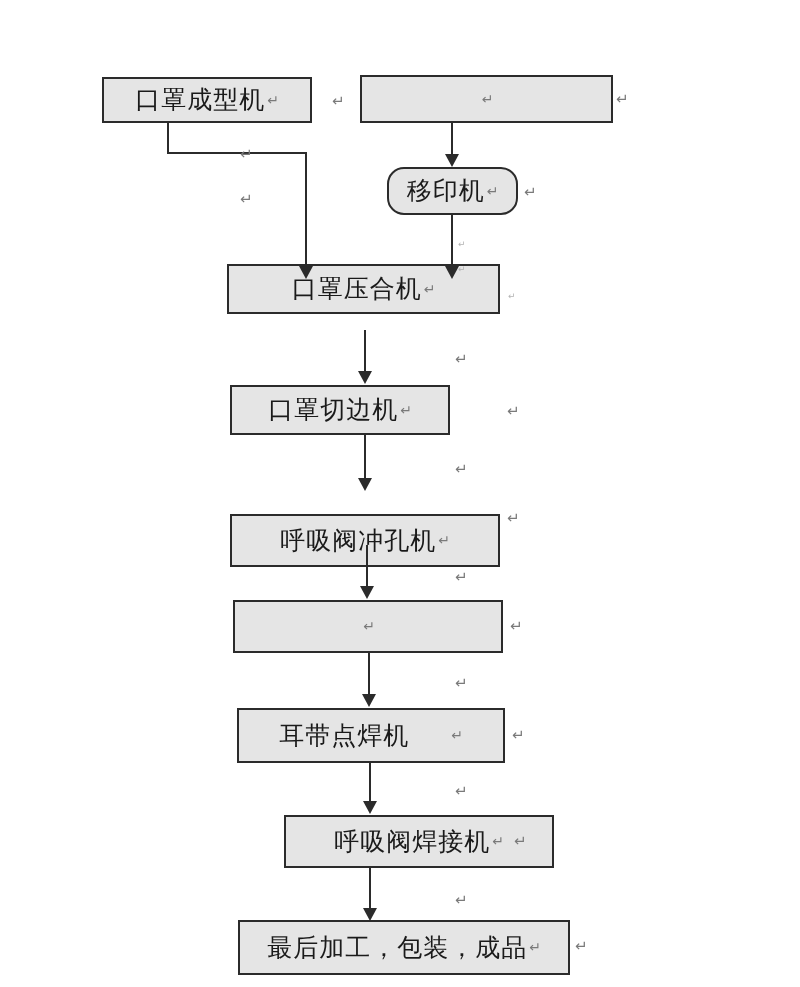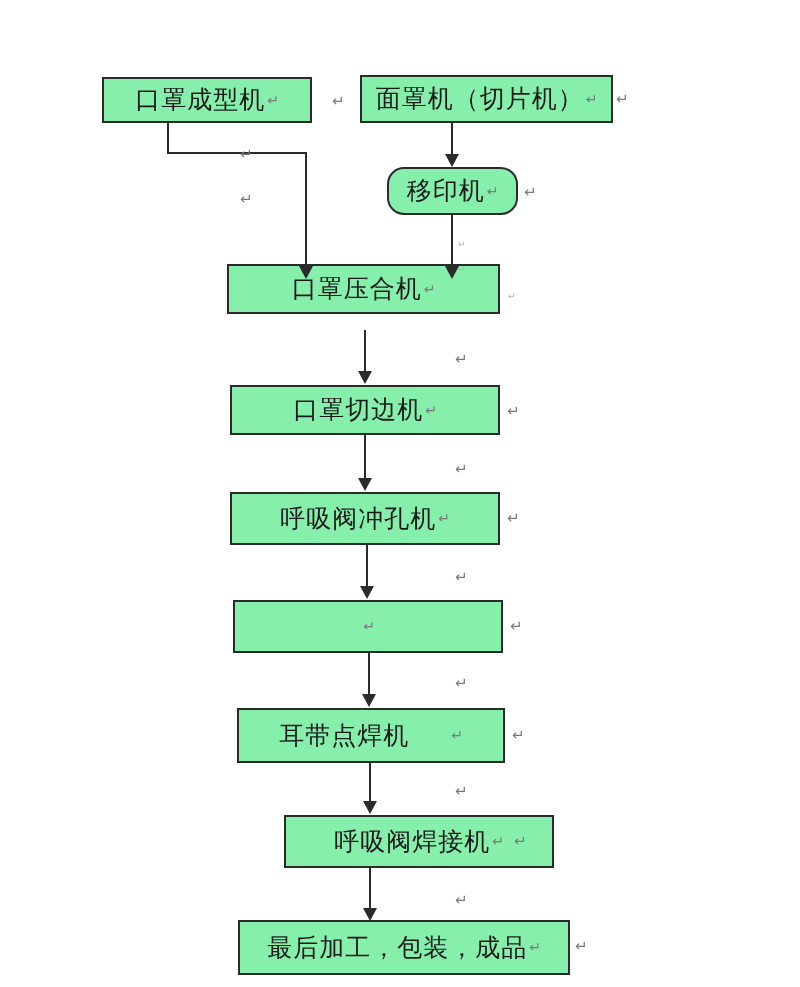--- a/index.html
+++ b/index.html
@@ -29,21 +29,21 @@
     line-height: 56px;
     letter-spacing: 2px;
     white-space: nowrap;
   }
 
   
   .node {
     position: absolute;
     box-sizing: border-box;
     border: 2px solid #2b2b2b;
-    background: #86efac;
+    background: #e5e5e5;
     display: flex;
     align-items: center;
     justify-content: center;
   }
   .node .label {
     font-family: "DejaVu Serif", "Liberation Serif", serif;
     font-size: 25px;
     line-height: 28px;
     color: #1a1a1a;
     white-space: nowrap;
@@ -95,40 +95,39 @@
 
 <div id="canvas">
 
 
   <div class="node" style="left:102px; top:77px; width:210px; height:46px;">
     <span class="label">口罩成型机</span>
     <span class="pilcrow inbox">↵</span>
   </div>
 
   <div class="node" style="left:360px; top:75px; width:253px; height:48px;">
-    <span class="label">面罩机（切片机）</span>
     <span class="pilcrow inbox">↵</span>
   </div>
 
   <div class="node" style="left:387px; top:167px; width:131px; height:48px;border-radius:17px;">
     <span class="label">移印机</span>
     <span class="pilcrow inbox">↵</span>
   </div>
 
   <div class="node" style="left:227px; top:264px; width:273px; height:50px;">
     <span class="label">口罩压合机</span>
     <span class="pilcrow inbox">↵</span>
   </div>
 
-  <div class="node" style="left:230px; top:385px; width:270px; height:50px;">
+  <div class="node" style="left:230px; top:385px; width:220px; height:50px;">
     <span class="label">口罩切边机</span>
     <span class="pilcrow inbox">↵</span>
   </div>
 
-  <div class="node" style="left:230px; top:492px; width:270px; height:53px;">
+  <div class="node" style="left:230px; top:514px; width:270px; height:53px;">
     <span class="label">呼吸阀冲孔机</span>
     <span class="pilcrow inbox">↵</span>
   </div>
 
   <div class="node" style="left:233px; top:600px; width:270px; height:53px;">
     <span class="pilcrow inbox">↵</span>
   </div>
 
   <div class="node" style="left:237px; top:708px; width:268px; height:55px;gap:40px;">
     <span class="label">耳带点焊机</span>

